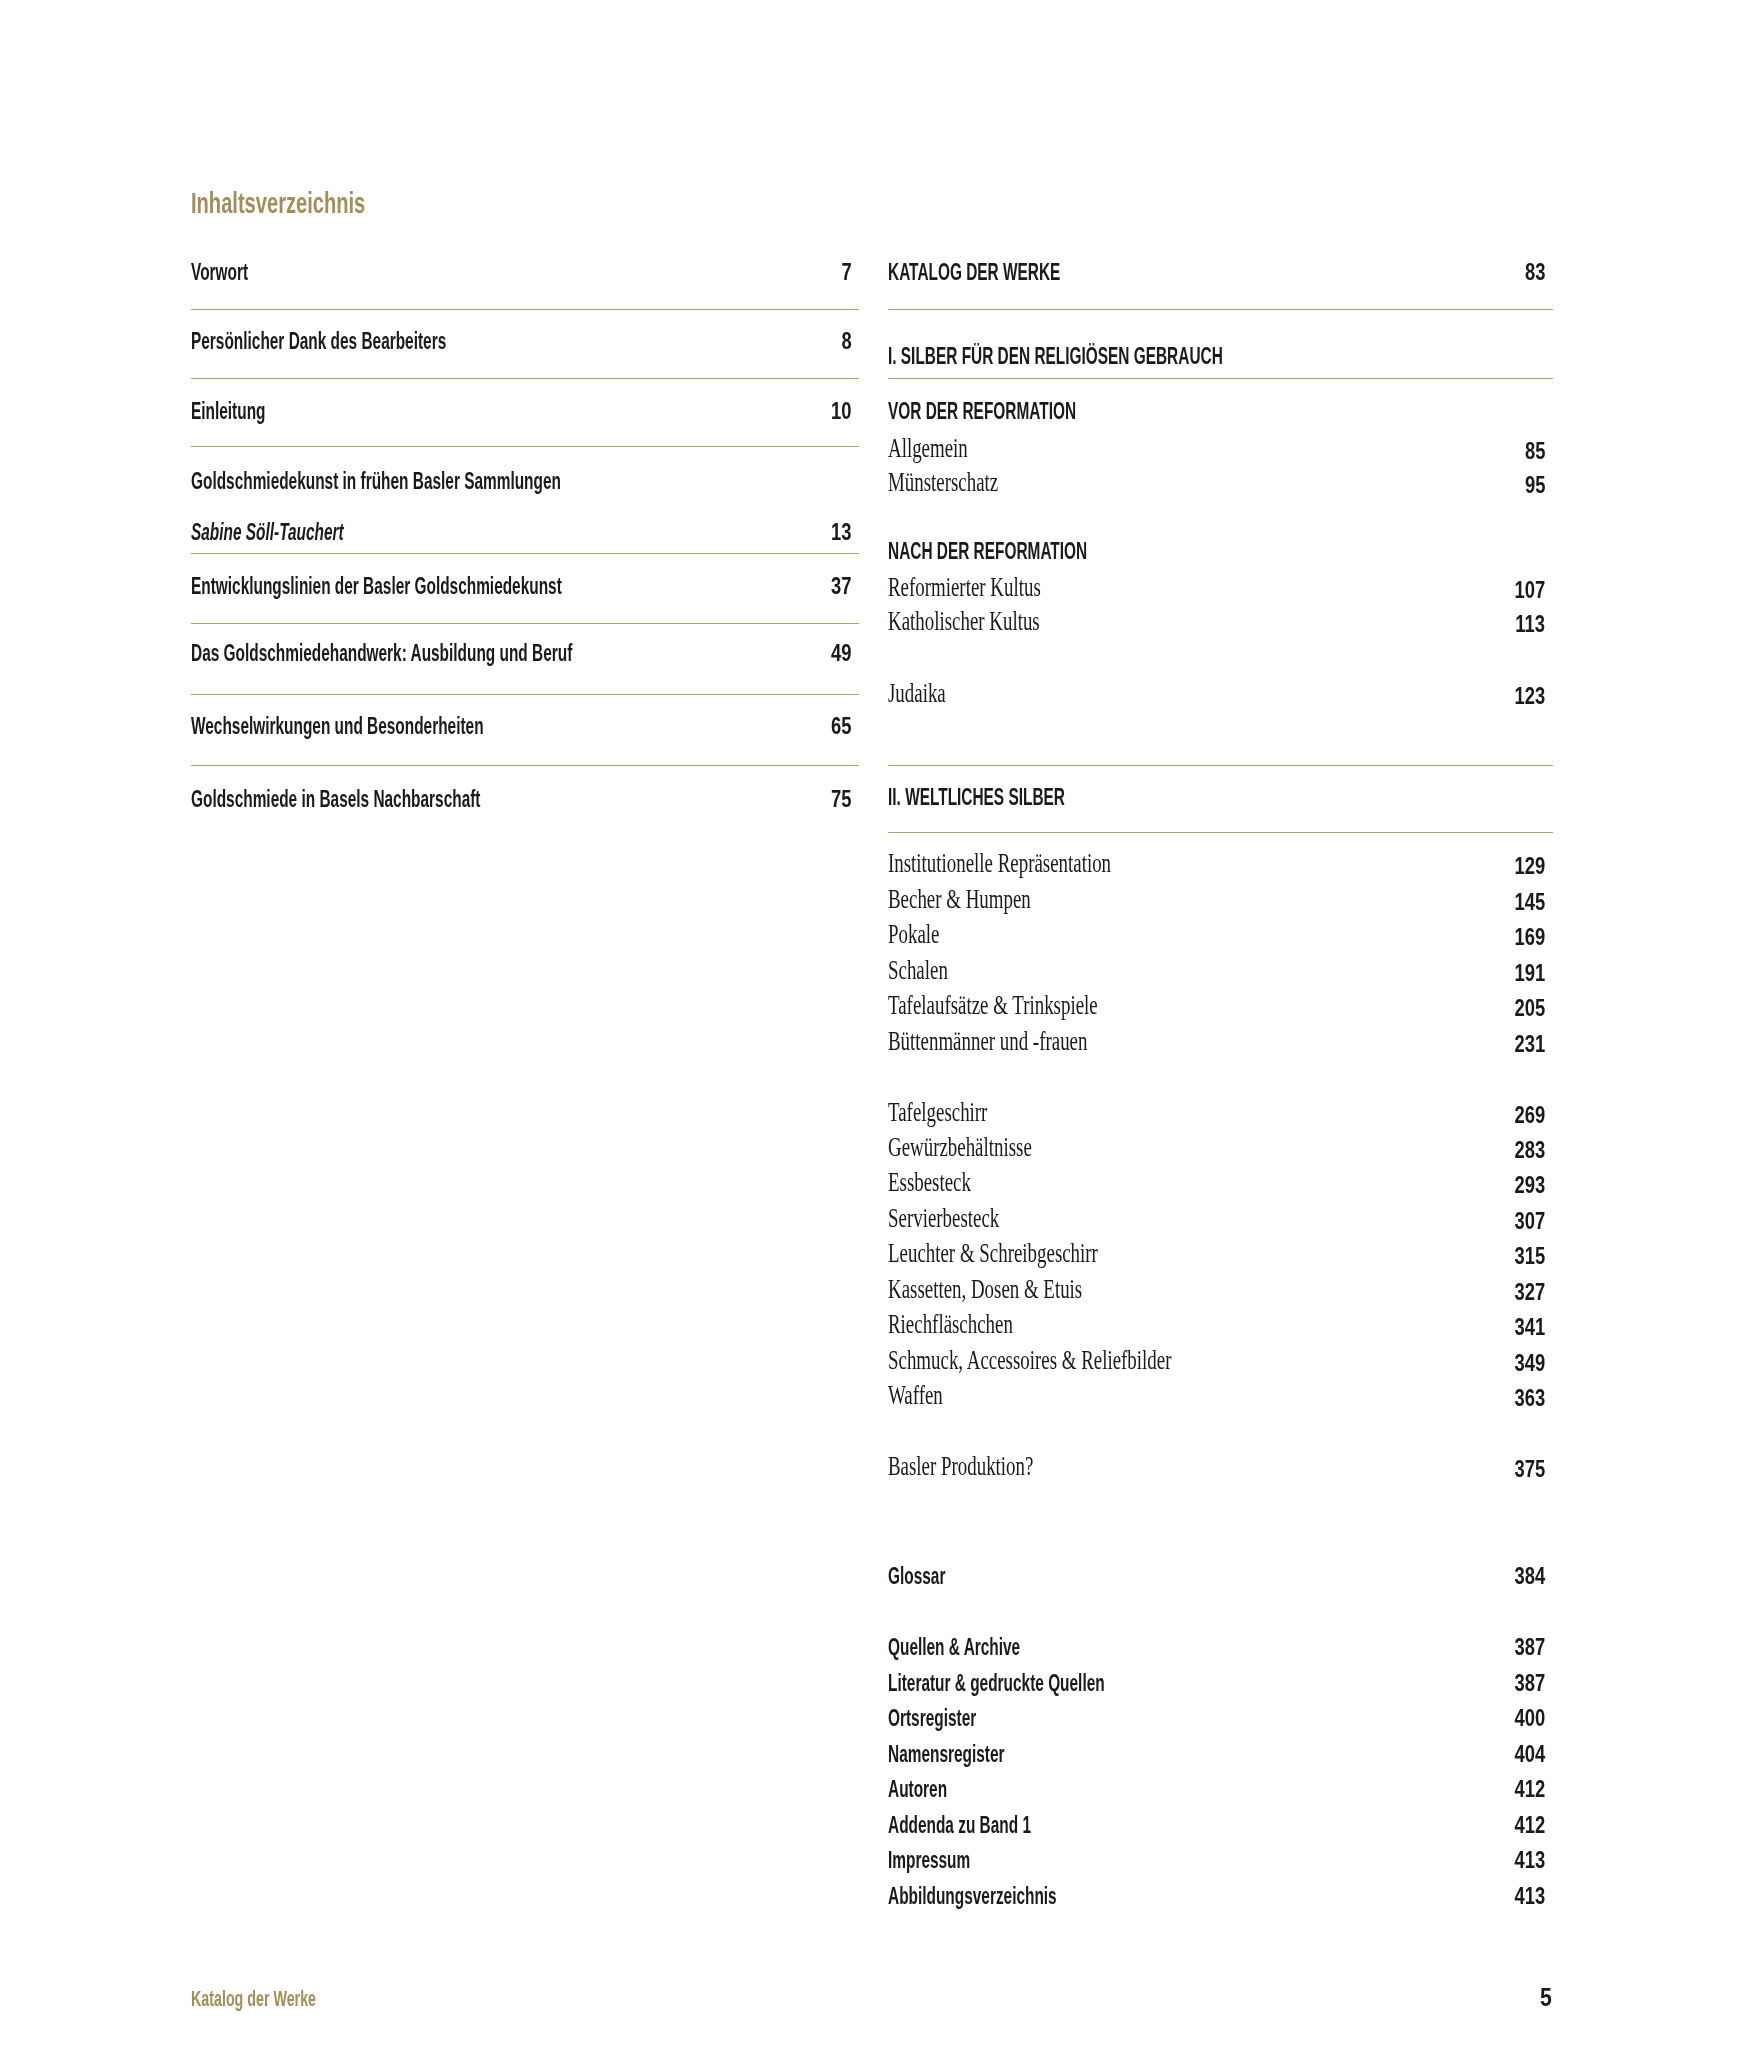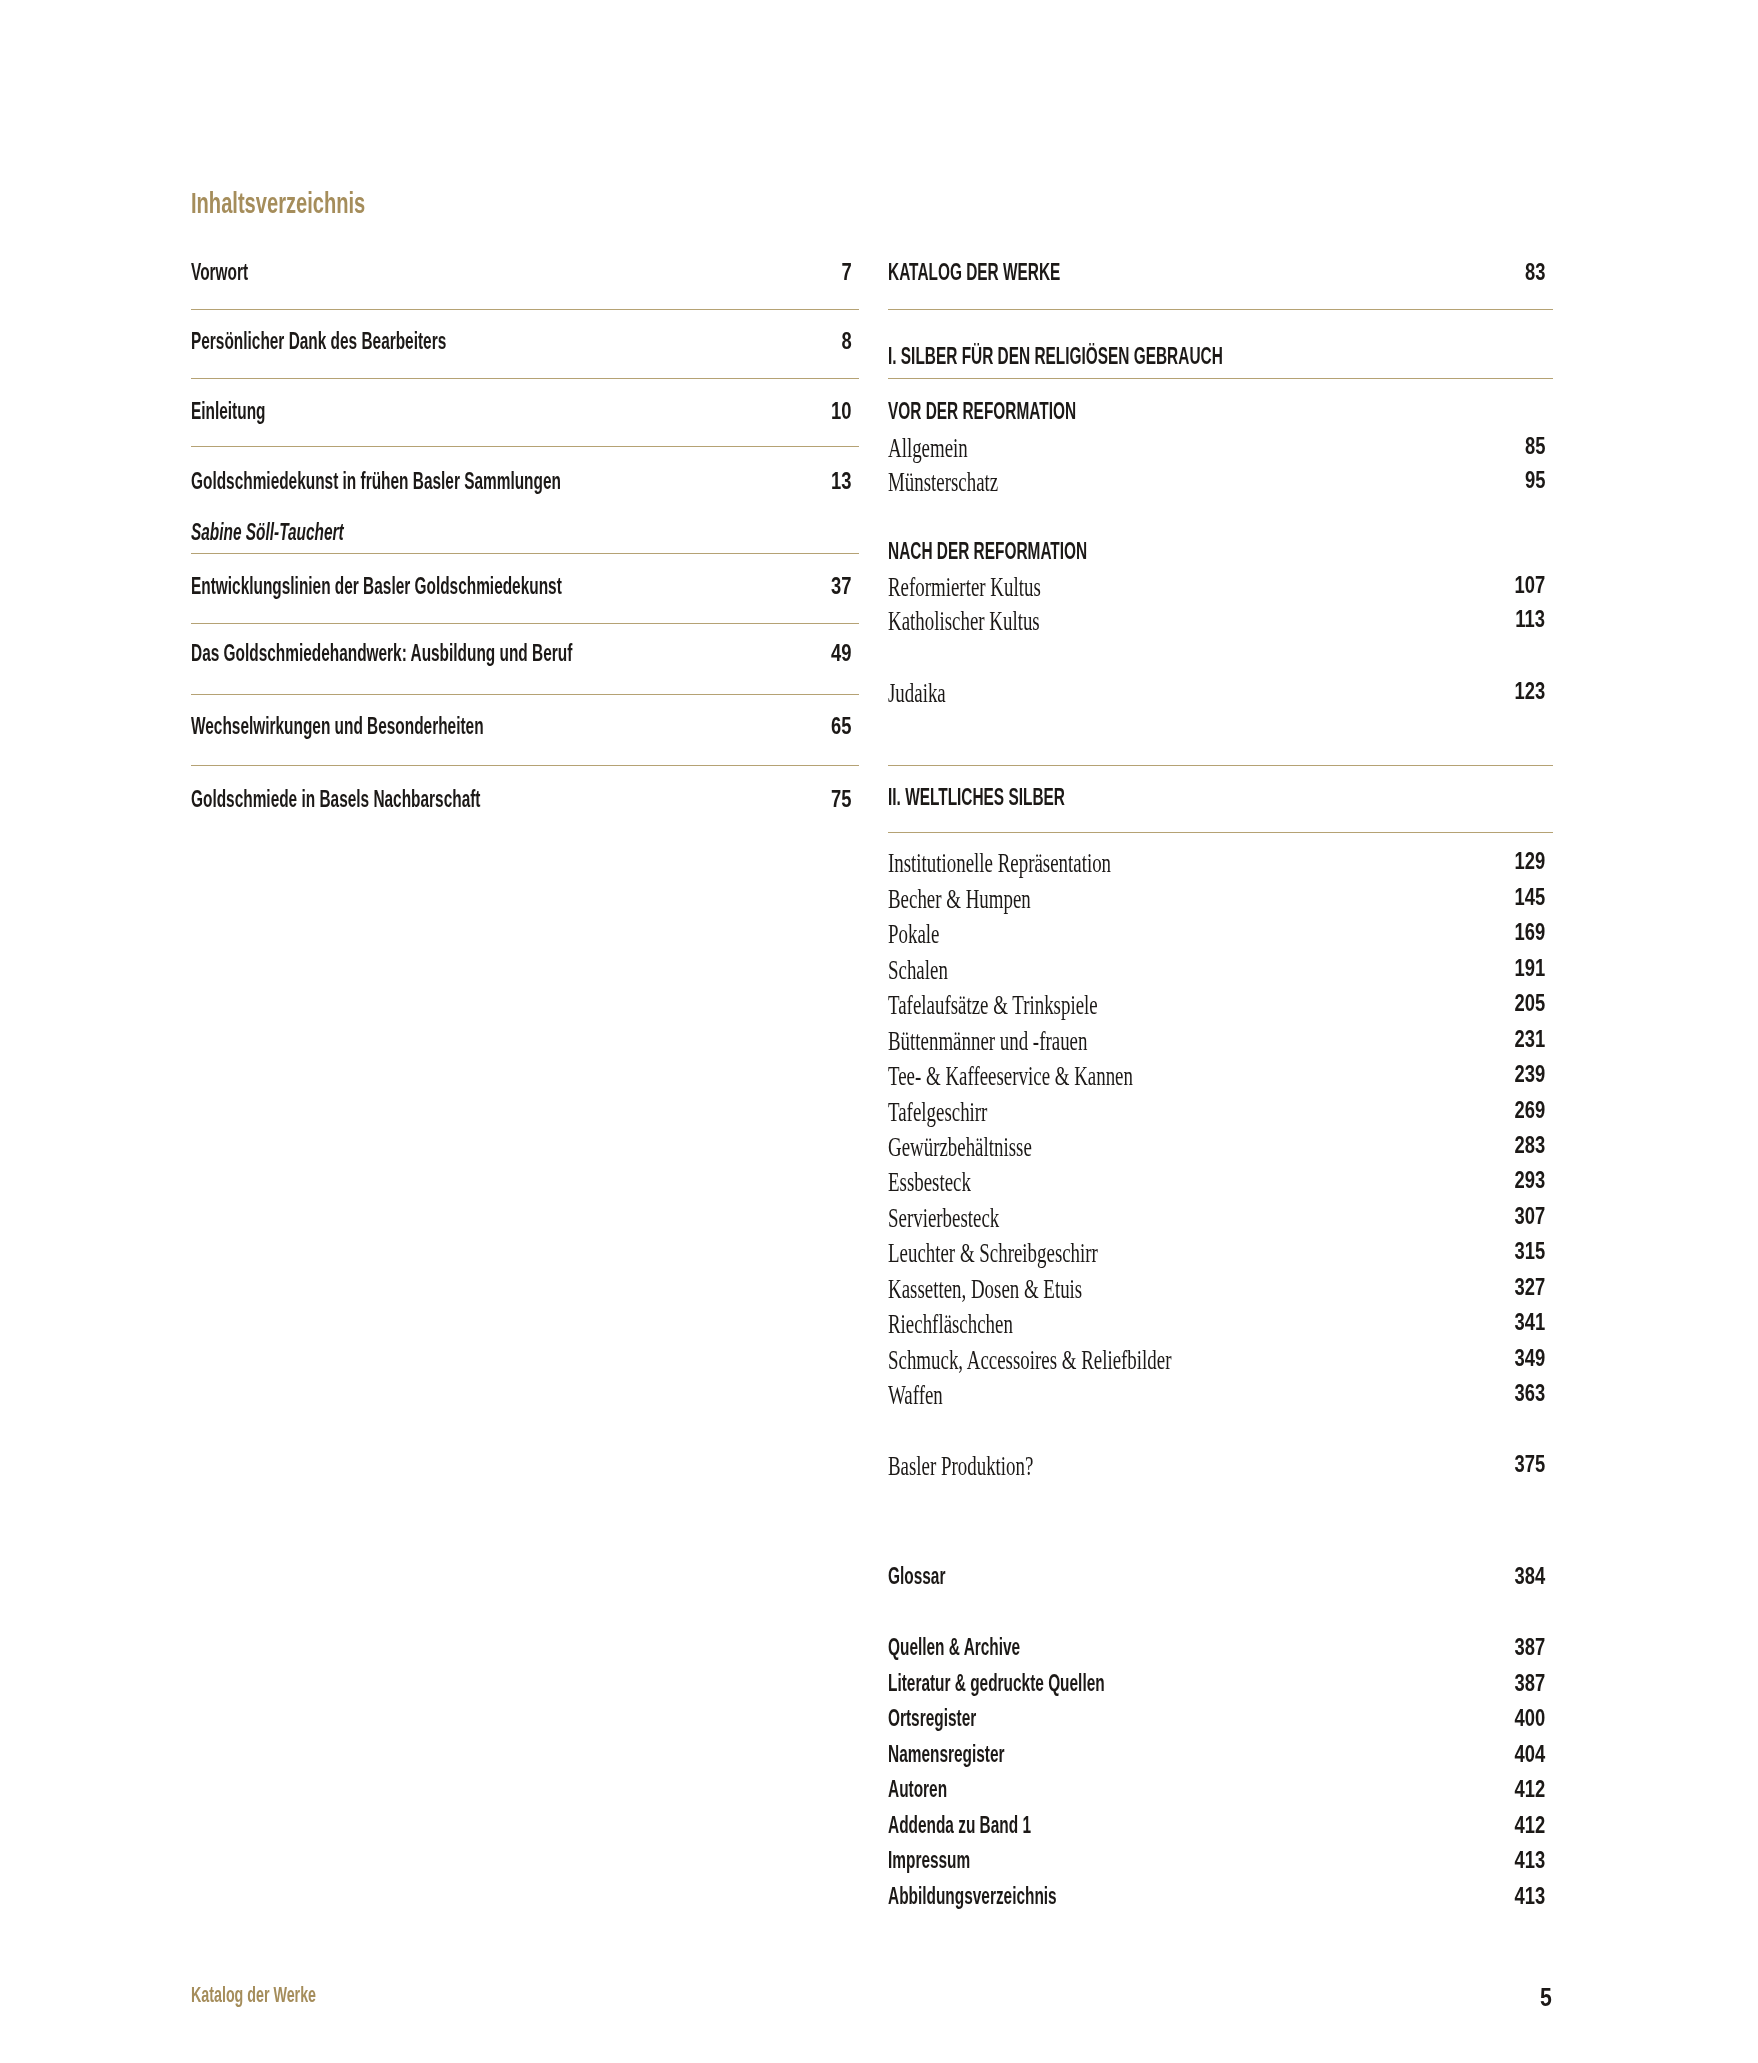--- a/index.html
+++ b/index.html
@@ -9,21 +9,21 @@
     background:#ffffff;
     overflow:hidden;
     font-family:"Liberation Sans",sans-serif;
     color:#1c1917;
   }
   .title{
     position:absolute;left:191px;top:185px;
     font-size:30px;font-weight:bold;color:var(--gold,#a58d5b);
     line-height:1.2;
   }
-  .row{position:absolute;display:flex;justify-content:space-between;align-items:flex-start;}
+  .row{position:absolute;display:flex;justify-content:space-between;align-items:flex-end;}
   .lcol{left:191px;width:668px;}
   .rcol{left:888px;width:665px;}
   .hr{position:absolute;height:0;border-top:1.9px solid var(--rule,#b5a274);}
   .sans{font-weight:bold;font-size:23px;line-height:1.2;}
   .caps{font-weight:bold;font-size:23px;line-height:1.2;}
   .serif{font-family:"Liberation Serif","DejaVu Serif",serif;font-size:27px;line-height:1.15;font-weight:normal;}
   .lbl{display:inline-block;transform:scaleX(0.67);transform-origin:0 60%;white-space:nowrap;}
   .lbl-s{display:inline-block;transform:scaleX(0.70);transform-origin:0 60%;white-space:nowrap;}
   .num{
     font-family:"Liberation Sans",sans-serif;font-weight:bold;font-size:23px;
@@ -156,24 +156,20 @@
     <span class="num">191</span>
   </div>
   <div class="row rcol serif" style="top:990px">
     <span class="lbl-s">Tafelaufsätze &amp; Trinkspiele</span>
     <span class="num">205</span>
   </div>
   <div class="row rcol serif" style="top:1026px">
     <span class="lbl-s">Büttenmänner und -frauen</span>
     <span class="num">231</span>
   </div>
-  <div class="row rcol serif" style="top:1061px">
-    <span class="lbl-s">Tee- &amp; Kaffeeservice &amp; Kannen</span>
-    <span class="num">239</span>
-  </div>
   <div class="row rcol serif" style="top:1097px">
     <span class="lbl-s">Tafelgeschirr</span>
     <span class="num">269</span>
   </div>
   <div class="row rcol serif" style="top:1132px">
     <span class="lbl-s">Gewürzbehältnisse</span>
     <span class="num">283</span>
   </div>
   <div class="row rcol serif" style="top:1167px">
     <span class="lbl-s">Essbesteck</span>

